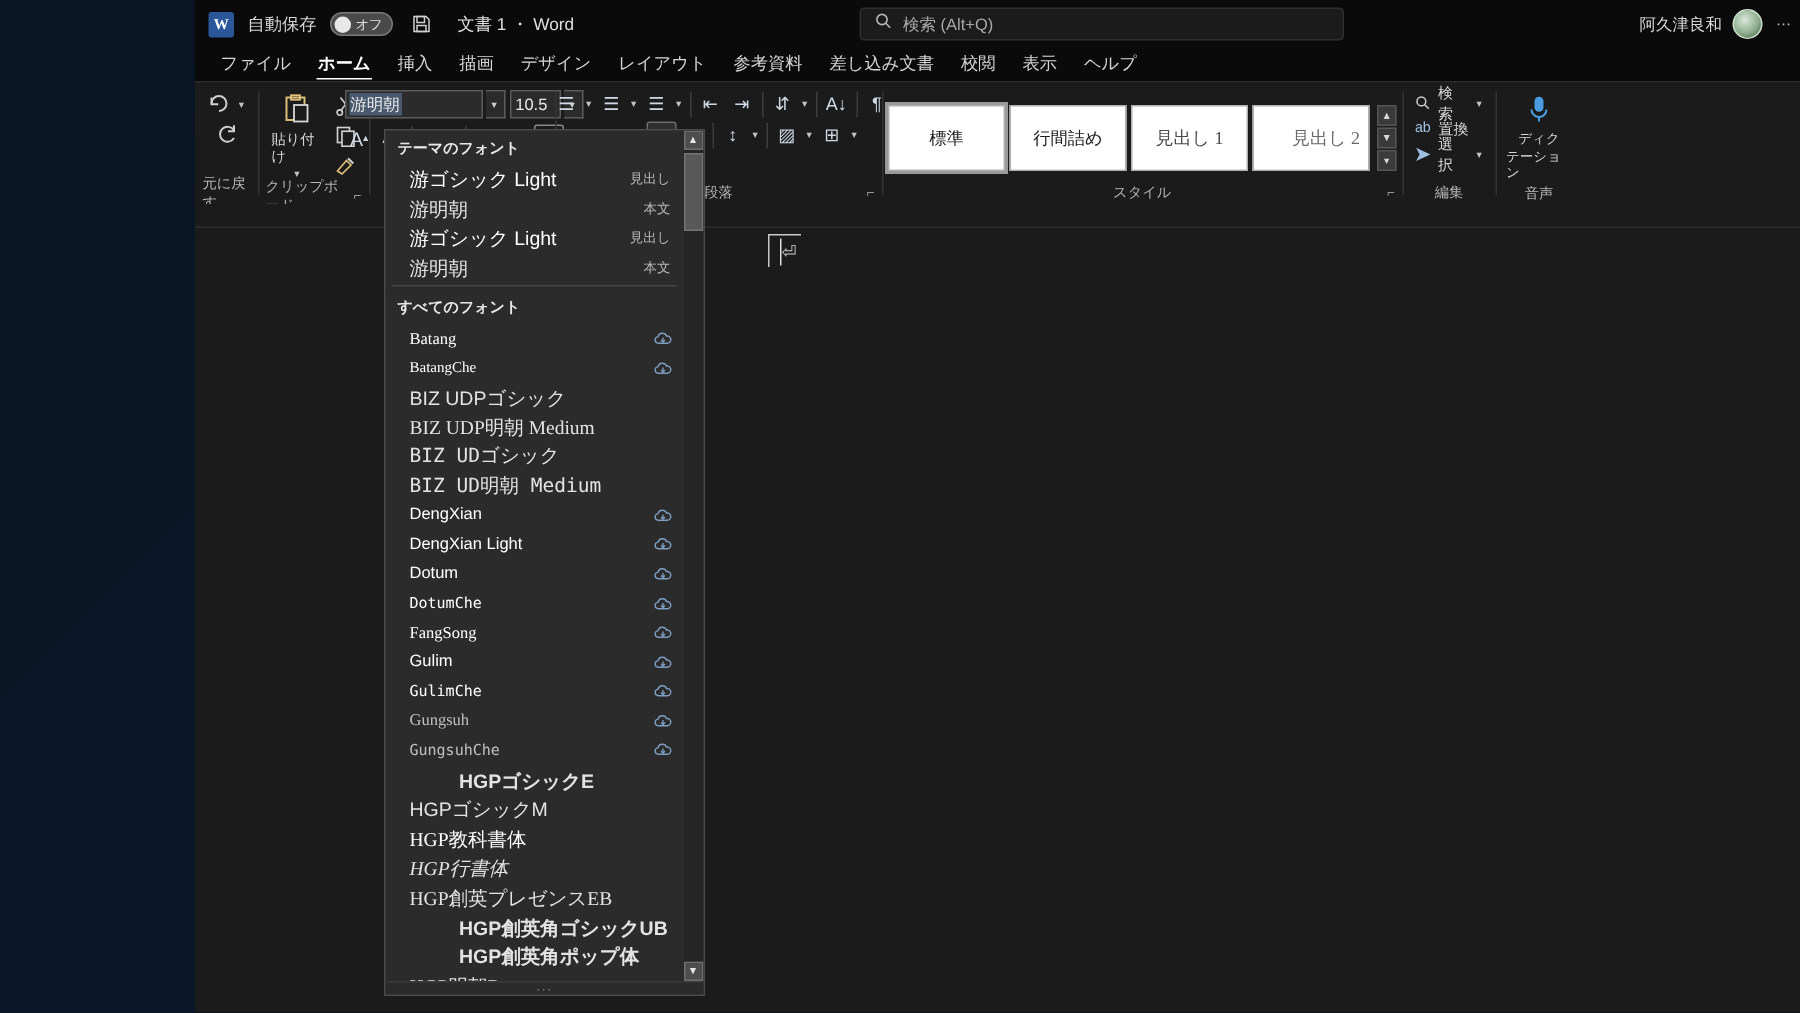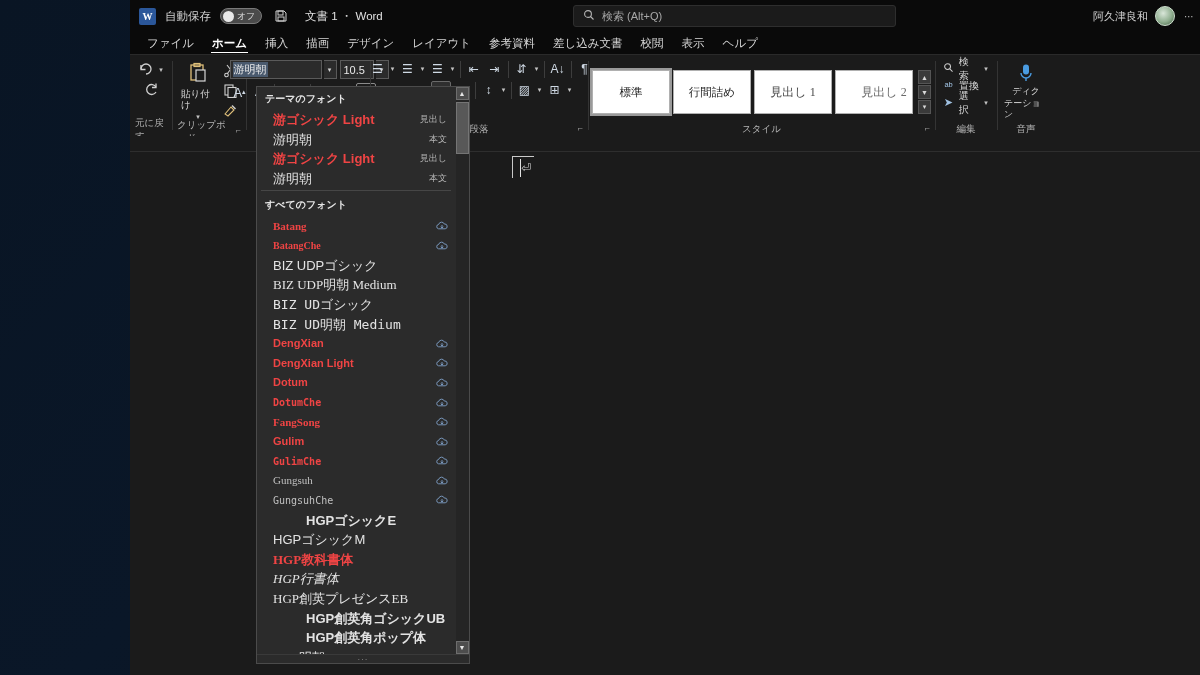--- a/index.html
+++ b/index.html
@@ -164,21 +164,21 @@
     display:flex; align-items:center; justify-content:center;
     font-size: 7px; color: #d8d8d8;
   }
 
   
   .edit-col { display: flex; flex-direction: column; gap: 2px; align-items: flex-start; }
   .edit-item {
     display: flex; align-items: center; gap: 4px; font-size: 10px; color: #d8d8d8;
     height: 15px; padding: 0 2px;
   }
-  .edit-item .ei { width: 13px; text-align: center; font-size: 11px; color: #9fc0e0; }
+  .edit-item .ei { width: 13px; text-align: center; font-size: 14px; color: #9fc0e0; }
 
   
   .docarea { flex: 1; background: #1b1b1b; position: relative; overflow: hidden; }
   .doc-toprule {
     position: absolute; left: 0; right: 0; top: 0; height: 16px; background: #1b1b1b;
     border-bottom: 1px solid #2e2e2e;
   }
   .page {
     position: absolute; left: 0; right: 0; top: 17px; bottom: 0; background: #1b1b1b;
   }
@@ -231,21 +231,21 @@
   .sb-track { flex: 1; width: 13px; background: #252525; position: relative; }
   .sb-thumb {
     position: absolute; left: 0; top: 2px; width: 13px; height: 52px;
     background: #585858; border: 1px solid #757575;
   }
 
   
   .f-serif { font-family: "Liberation Serif", "DejaVu Serif", serif; }
   .f-sans  { font-family: "Liberation Sans", "DejaVu Sans", sans-serif; }
   .f-mono  { font-family: "DejaVu Sans Mono", "Liberation Mono", monospace; }
-  .dim { color: #ef4444; font-weight: bold; }
+  .dim { color: #ffffff; }
   .semi { color: #c0c0c0; }
   .bold { font-weight: bold; margin-left: 33px; }
   .ital { font-style: italic; }
   .small { font-size: 11px !important; }
   .tiny { font-size: 10px !important; }
 </style>
 </head>
 <body>
 
 <div id="desktop"></div>

